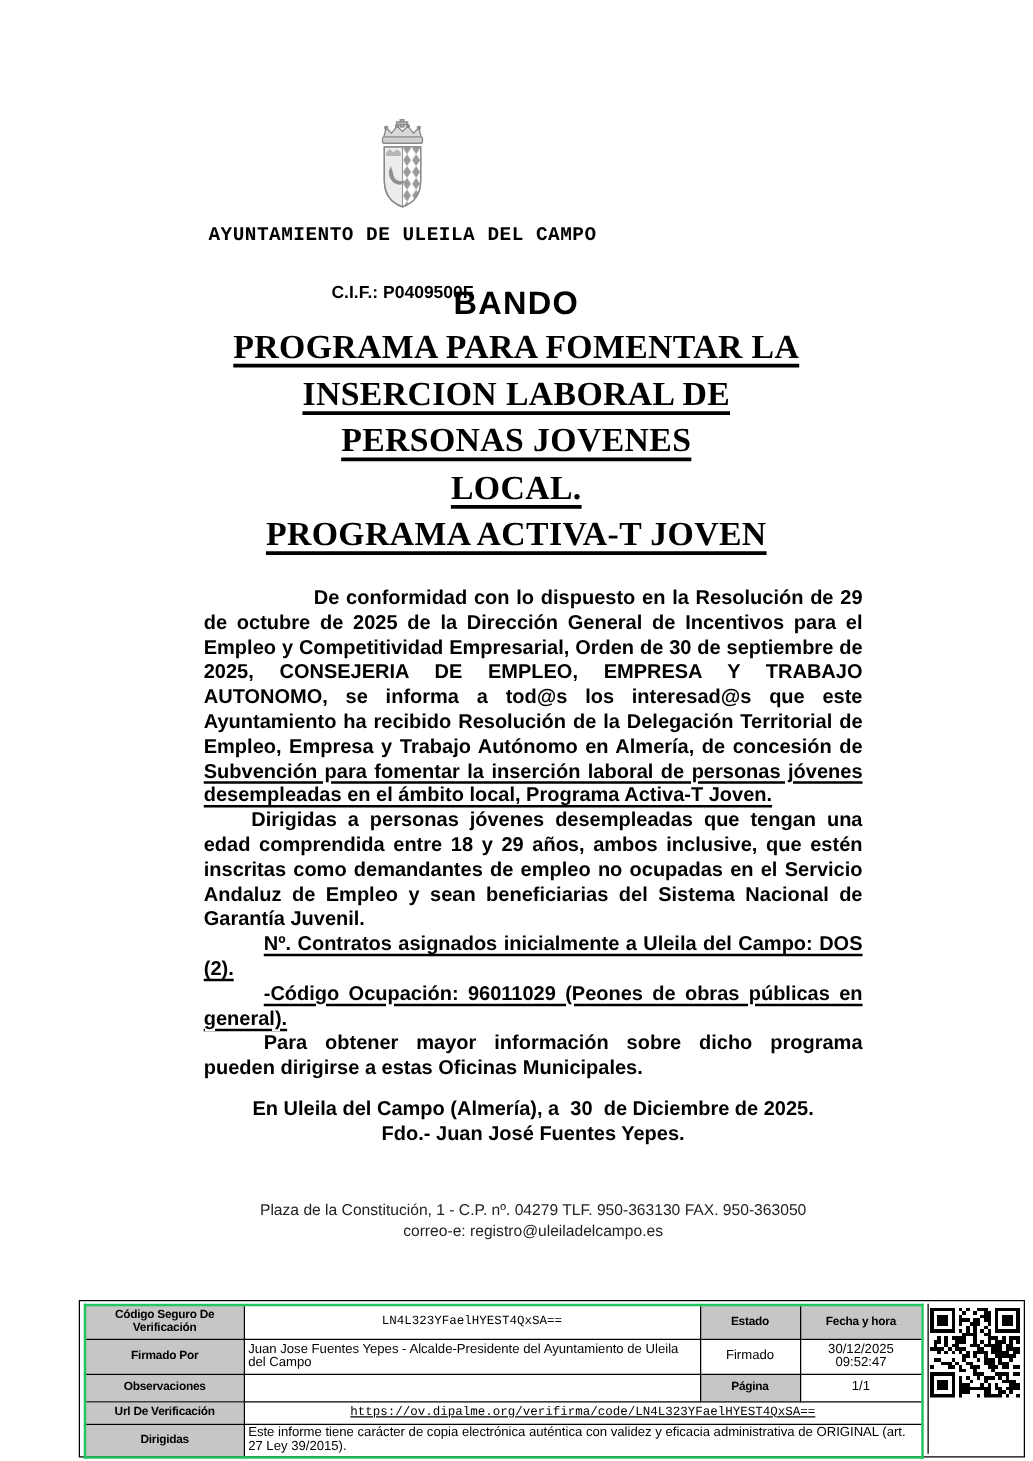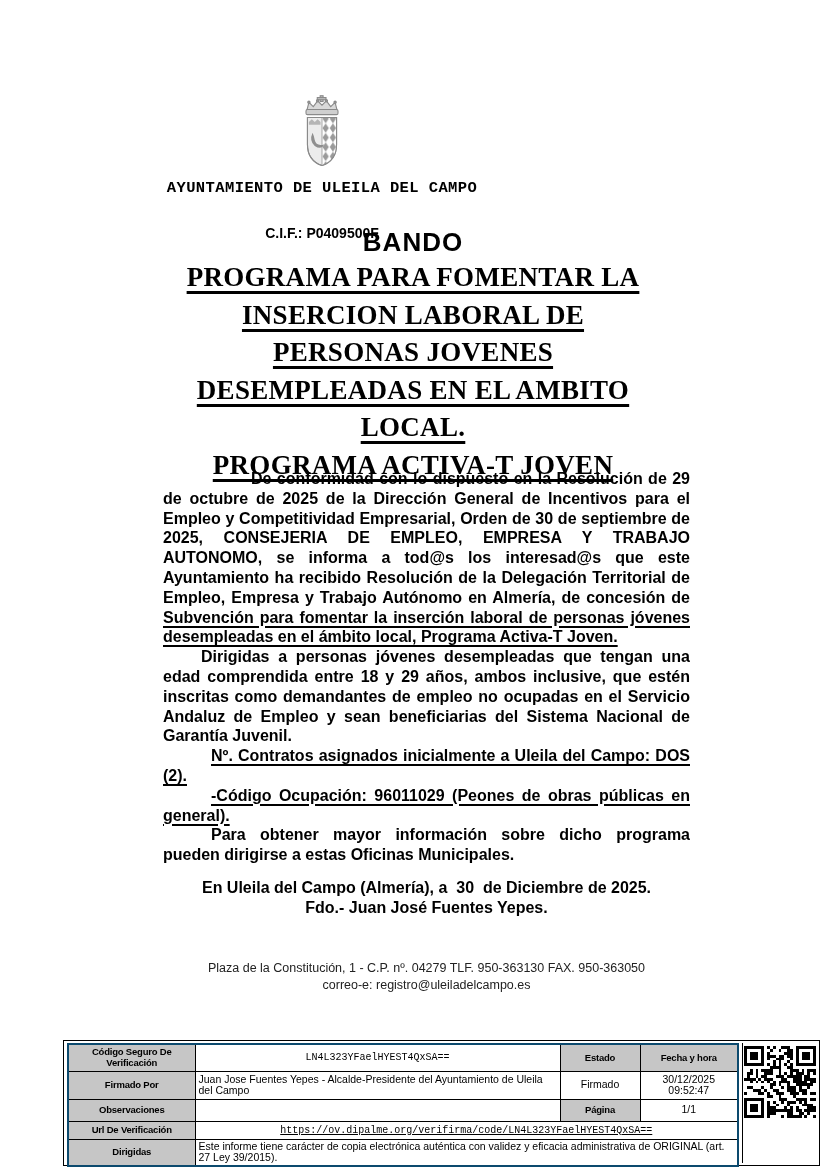--- a/index.html
+++ b/index.html
@@ -33,21 +33,21 @@
   .signature-block { margin-top:13px; text-align:center; line-height:20.5px; font-size:16px; font-weight:bold; }
   .prewrap { white-space:pre-wrap; }
 
   .address-block { position:absolute; top:960px; left:163px; width:527px; text-align:center; font-size:12.5px; font-weight:normal; line-height:16.5px; color:#222; }
 
   
   .verification-wrap {
     position:absolute; top:1040px; left:63px; width:757px; height:126px;
     border:1px solid #000; box-sizing:border-box; padding:2px 3px; display:flex; align-items:stretch; background:#fff;
   }
-  table.ver-table { border-collapse:collapse; border:2px solid #0c4a6e; width:670px; table-layout:fixed; }
+  table.ver-table { border-collapse:collapse; border:2px solid #22c55e; width:670px; table-layout:fixed; }
   .ver-table td { border:1px solid #000; padding:1px 3px; vertical-align:middle; overflow:hidden; }
   .ver-table .lbl { background:#c6c6c6; font-weight:bold; font-size:9.5px; text-align:center; line-height:10.5px; letter-spacing:-0.2px; }
   .ver-table .val { font-size:10.5px; line-height:11.5px; }
   .ver-table .c { text-align:center; }
   .ver-table .mono { font-family:"Liberation Mono", monospace; font-size:10px; text-align:center; }
   .ver-table .mono-u { text-decoration:underline; }
   .qr-area { flex:1; margin-left:3px; border-left:1px solid #000; display:flex; justify-content:center; align-items:flex-start; padding-top:3px; }
 </style>
 </head>
 <body>
@@ -88,21 +88,20 @@
     </svg>
     <div class="org-name">AYUNTAMIENTO DE ULEILA DEL CAMPO</div>
     <div class="cif">C.I.F.: P0409500F</div>
   </div>
 
   <div class="title-block">
     <div class="bando">BANDO</div>
     <div class="title-line">PROGRAMA PARA FOMENTAR LA</div>
     <div class="title-line">INSERCION LABORAL DE</div>
     <div class="title-line">PERSONAS JOVENES</div>
-    <div class="title-line">DESEMPLEADAS EN EL AMBITO</div>
     <div class="title-line">LOCAL.</div>
     <div class="title-line">PROGRAMA ACTIVA-T JOVEN</div>
   </div>
 
   <div class="body-block">
     <p class="ind-lg"><span>De conformidad con lo dispuesto en la Resolución de 29 de octubre de 2025 de la Dirección General de Incentivos para el Empleo y Competitividad Empresarial, Orden de 30 de septiembre de 2025, CONSEJERIA DE EMPLEO, EMPRESA Y TRABAJO AUTONOMO, se informa a tod@s los interesad@s que este Ayuntamiento ha recibido Resolución de la Delegación Territorial de Empleo, Empresa y Trabajo Autónomo en Almería, de concesión de </span><span class="u">Subvención para fomentar la inserción laboral de personas jóvenes desempleadas en el ámbito local, Programa Activa-T Joven.</span></p>
     <p class="ind-sm">Dirigidas a personas jóvenes desempleadas que tengan una edad comprendida entre 18 y 29 años, ambos inclusive, que estén inscritas como demandantes de empleo no ocupadas en el Servicio Andaluz de Empleo y sean beneficiarias del Sistema Nacional de Garantía Juvenil.</p>
     <p class="ind-md"><span class="u">Nº. Contratos asignados inicialmente a  Uleila del Campo: DOS (2).</span></p>
     <p class="ind-md"><span class="u">-Código Ocupación: 96011029 (Peones de obras públicas en general).</span></p>
     <p class="ind-md">Para obtener mayor información sobre dicho programa pueden dirigirse a estas Oficinas Municipales.</p>

